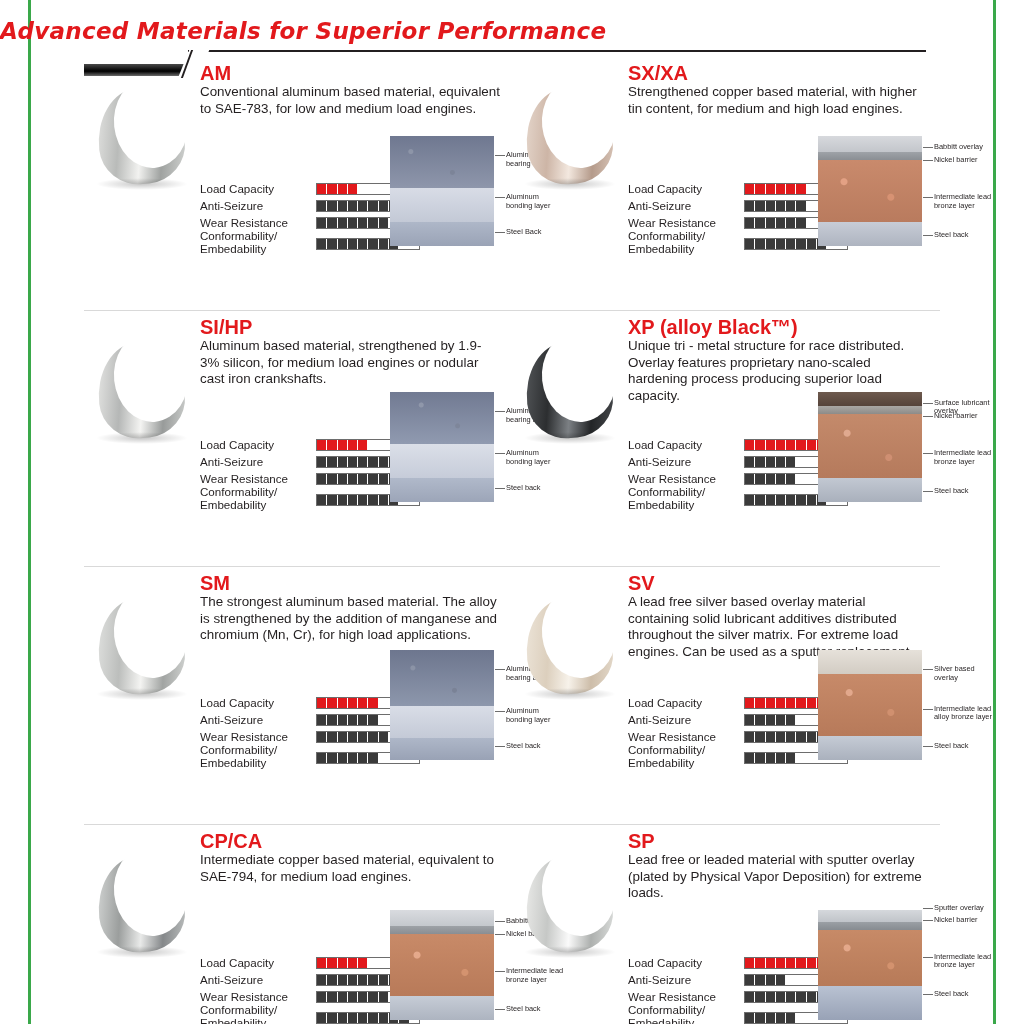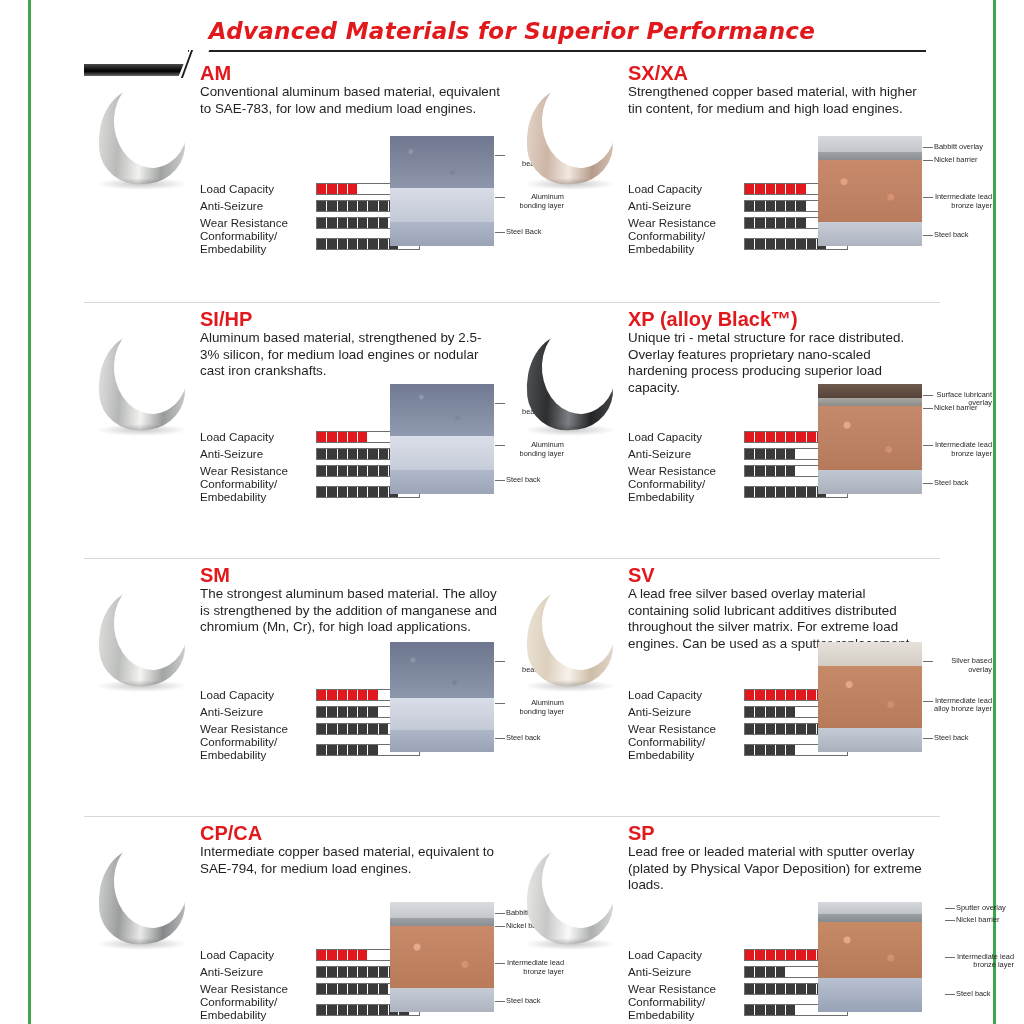--- a/index.html
+++ b/index.html
@@ -11,21 +11,20 @@
     overflow:hidden;
   }
   .page-border-left,.page-border-right{
     position:absolute;top:0;bottom:0;width:3px;background:#3aa84a;
   }
   .page-border-left{left:28px;}
   .page-border-right{right:28px;}
 
   .title{
     position:absolute;top:18px;left:0;width:1024px;
-    text-align:center;
     font-family:"DejaVu Sans", sans-serif;
     font-style:italic;
     font-weight:bold;
     font-size:23px;
     color:#e2191c;
     letter-spacing:0.3px;
   }
   .title-rule{
     position:absolute;left:188px;top:50px;width:738px;height:2px;background:#231f20;
   }
@@ -96,21 +95,21 @@
   .seg.on-red{background:#e2191c;}
   .seg.on-dark{background:#3a3a3a;}
 
   
   .micro{
     position:absolute;top:28px;width:104px;height:110px;overflow:hidden;
   }
   .micro .layer{position:absolute;left:0;right:0;}
   .callouts{position:absolute;top:28px;width:66px;height:110px;}
   .co{
-    position:absolute;font-size:7.4px;line-height:8.4px;color:#231f20;white-space:nowrap;text-align:right;
+    position:absolute;font-size:7.4px;line-height:8.4px;color:#231f20;white-space:nowrap;
   }
   .co:before{
     content:"";position:absolute;left:-11px;top:4px;width:10px;height:1px;background:#6d6d6d;
   }
   .co.multi{white-space:normal;width:58px;}
 </style>
 </head>
 <body>
 
 <div class="page-border-left"></div>
@@ -287,30 +286,30 @@
           <div class="layer" style="top: 86px; height: 24px; background: linear-gradient(rgb(199, 204, 214), rgb(174, 180, 192));"></div>
         </div>
         <div class="callouts" style="left: 422px; top: 80px;">
           <div class="co" style="top: 6%;">Babbitt overlay</div>
           <div class="co" style="top: 18%;">Nickel barrier</div>
           <div class="co multi" style="top: 52%;">Intermediate lead bronze layer</div>
           <div class="co" style="top: 86%;">Steel back</div>
         </div>
       </div>
     </div>
-    <div id="row-1" class="row" style="height: 256px;">
+    <div id="row-1" class="row" style="height: 256px; margin-top: 8px;">
       <div class="hr" style="top: 0px;"></div>
       <div class="card">
         <div class="shell">
           <div class="body" style="background:linear-gradient(100deg,#ededeb 0%,#b5b7b6 30%,#f4f4f2 52%,#989b9a 74%,#d2d4d2 100%)"></div>
           <div class="inner"></div>
           <div class="shadow"></div>
         </div>
         <div class="code">SI/HP</div>
-        <div class="desc">Aluminum based material, strengthened by 2.5-3% silicon, for medium load engines or nodular cast iron crankshafts.</div>
+        <div class="desc">Aluminum based material, strengthened by 1.9-3% silicon, for medium load engines or nodular cast iron crankshafts.</div>
         <div class="ratings" style="top: 128px;">
           <div class="rat-row">
             <div class="rat-label">Load Capacity</div>
             <div class="bar">
               <div class="seg on-red"></div>
               <div class="seg on-red"></div>
               <div class="seg on-red"></div>
               <div class="seg on-red"></div>
               <div class="seg on-red"></div>
               <div class="seg"></div>
@@ -798,21 +797,21 @@
               <div class="seg"></div>
             </div>
           </div>
         </div>
         <div class="micro" style="left: 306px; top: 86px;">
           <div class="layer" style="top: 0px; height: 12px; background: linear-gradient(rgb(213, 216, 220), rgb(192, 196, 201));"></div>
           <div class="layer" style="top: 12px; height: 8px; background: linear-gradient(rgb(155, 160, 165), rgb(135, 140, 145));"></div>
           <div class="layer" style="top: 20px; height: 56px; background: radial-gradient(circle at 28% 32%, rgb(228, 168, 138) 0px, rgb(228, 168, 138) 3px, transparent 4px), radial-gradient(circle at 70% 64%, rgb(211, 146, 110) 0px, rgb(211, 146, 110) 3px, transparent 4px), linear-gradient(rgb(199, 138, 103), rgb(183, 122, 88));"></div>
           <div class="layer" style="top: 76px; height: 34px; background: linear-gradient(rgb(185, 194, 210), rgb(152, 162, 182));"></div>
         </div>
-        <div class="callouts" style="left: 422px; top: 82px; margin-left: 22px;">
+        <div class="callouts" style="left: 422px; top: 74px;">
           <div class="co" style="top: 5%;">Sputter overlay</div>
           <div class="co" style="top: 16%;">Nickel barrier</div>
           <div class="co multi" style="top: 50%;">Intermediate lead bronze layer</div>
           <div class="co" style="top: 84%;">Steel back</div>
         </div>
       </div>
     </div>
   </div>
 
 </body></html>

